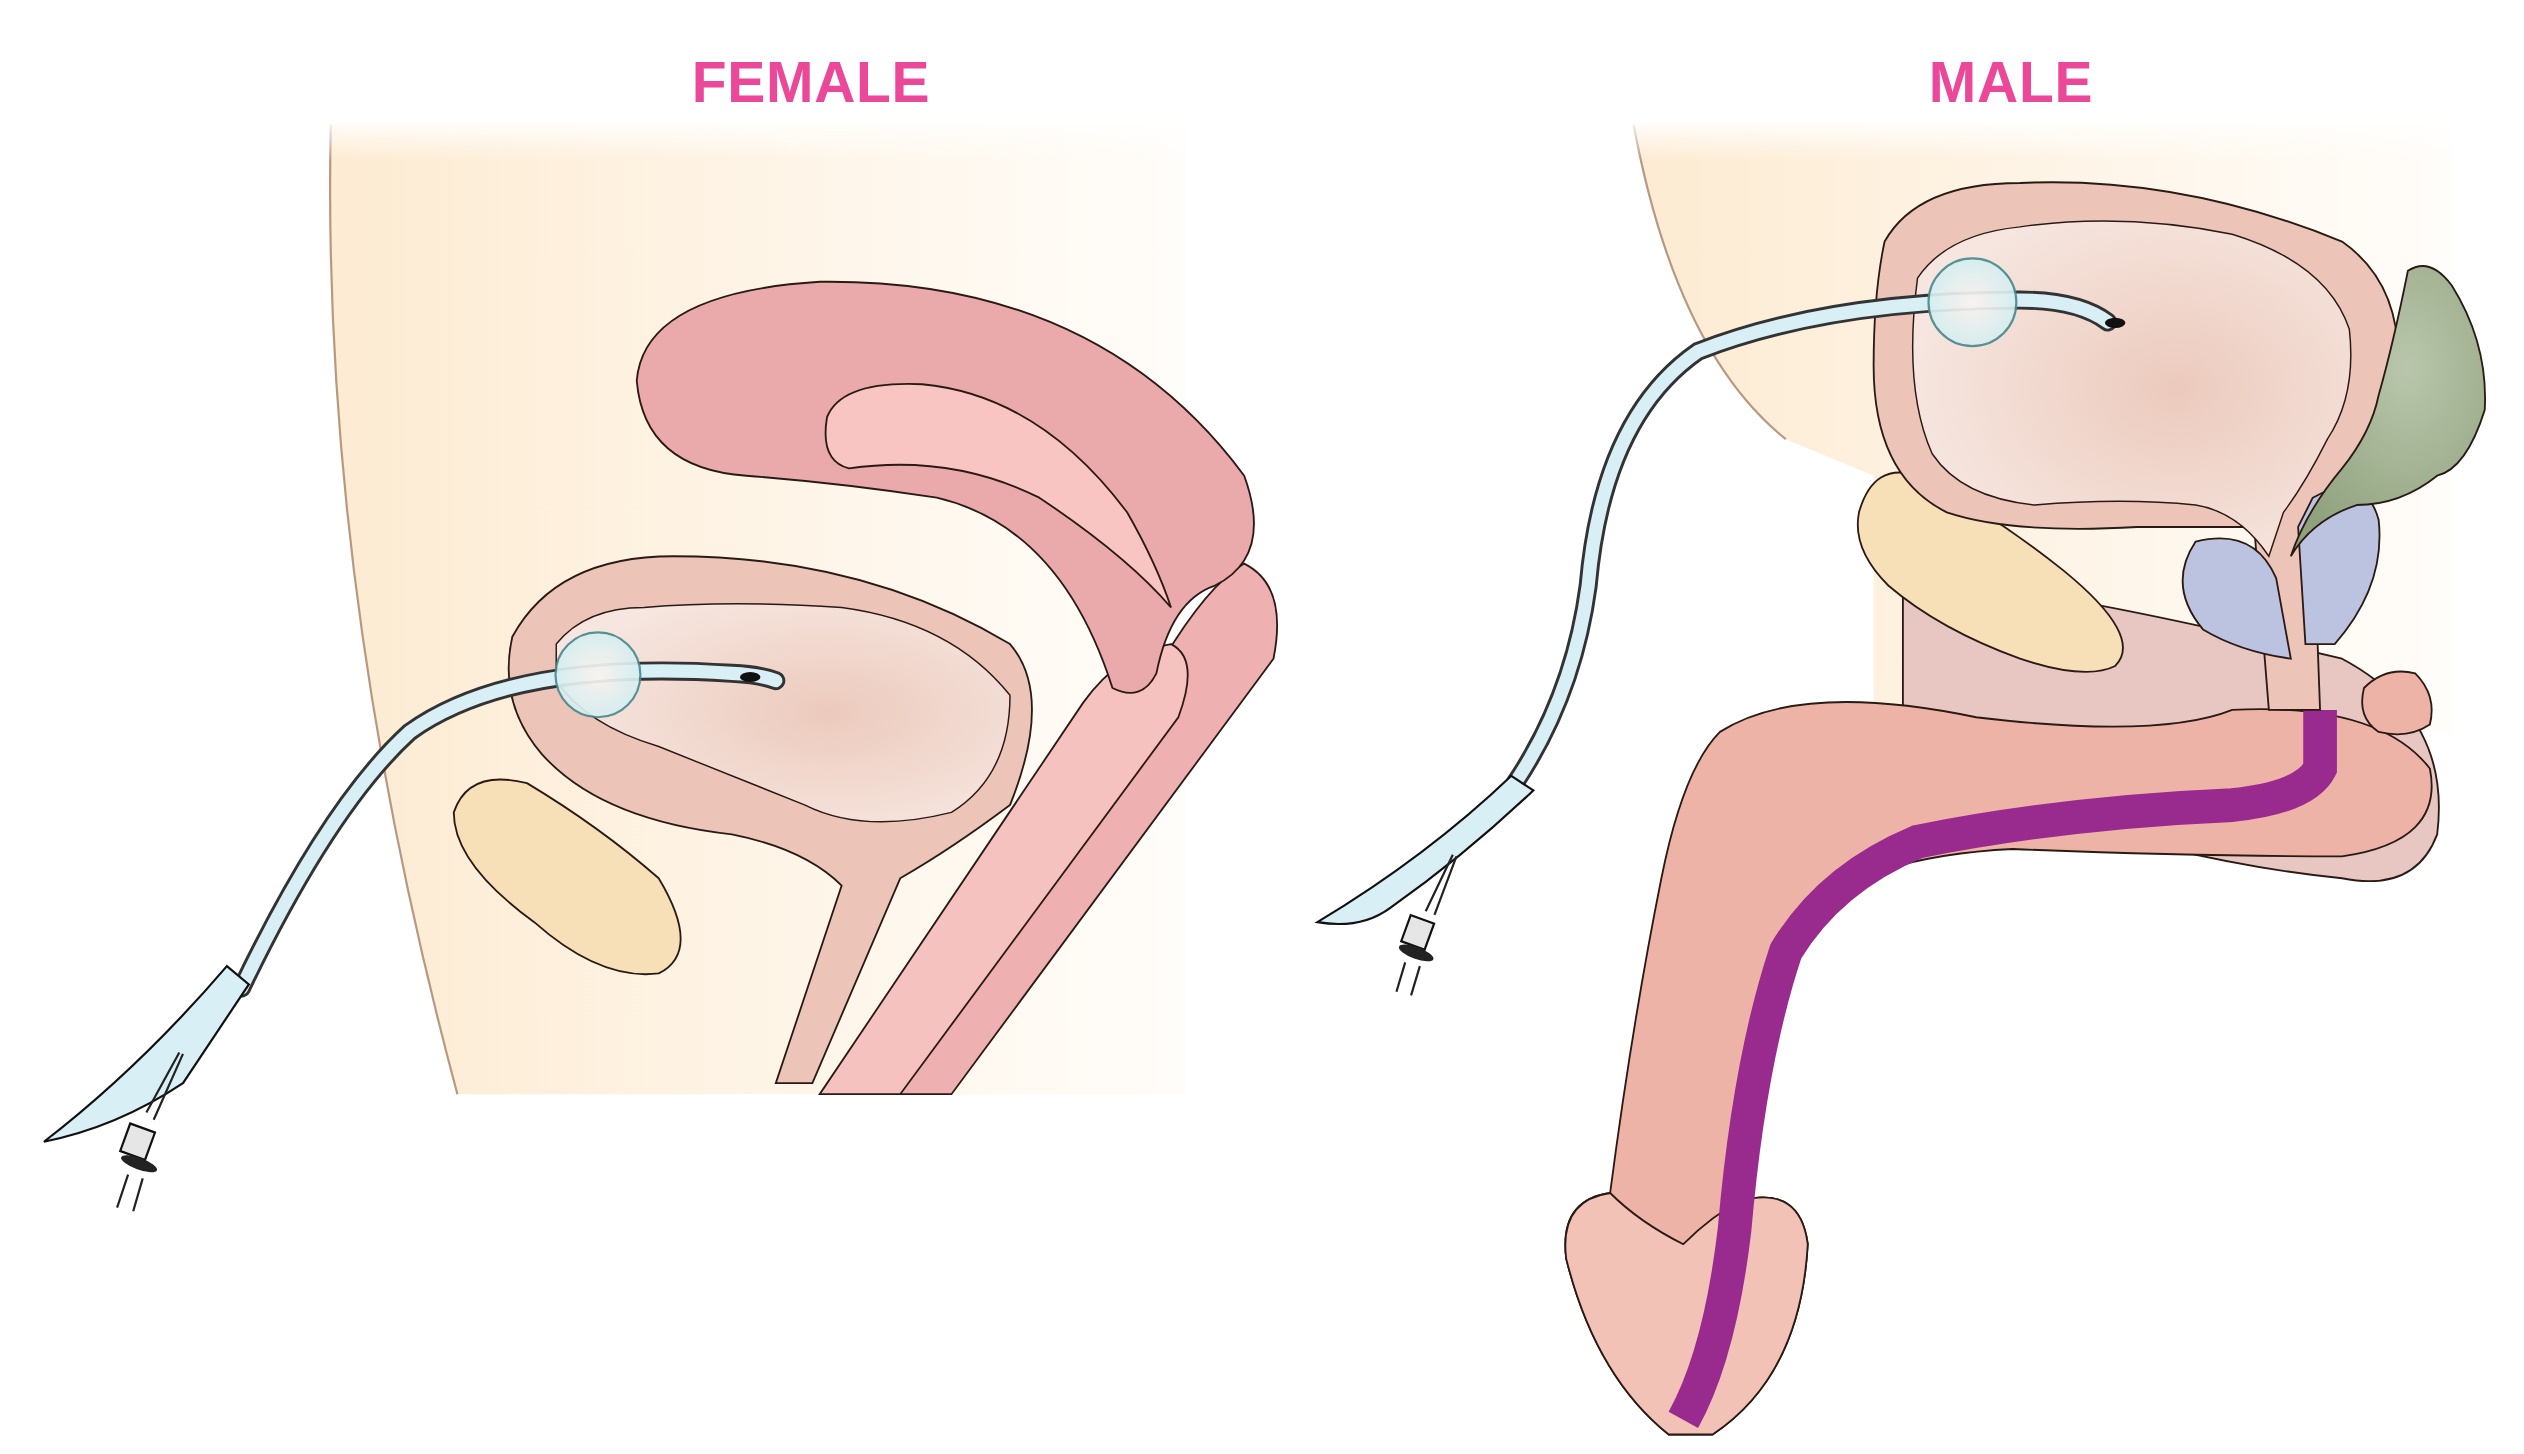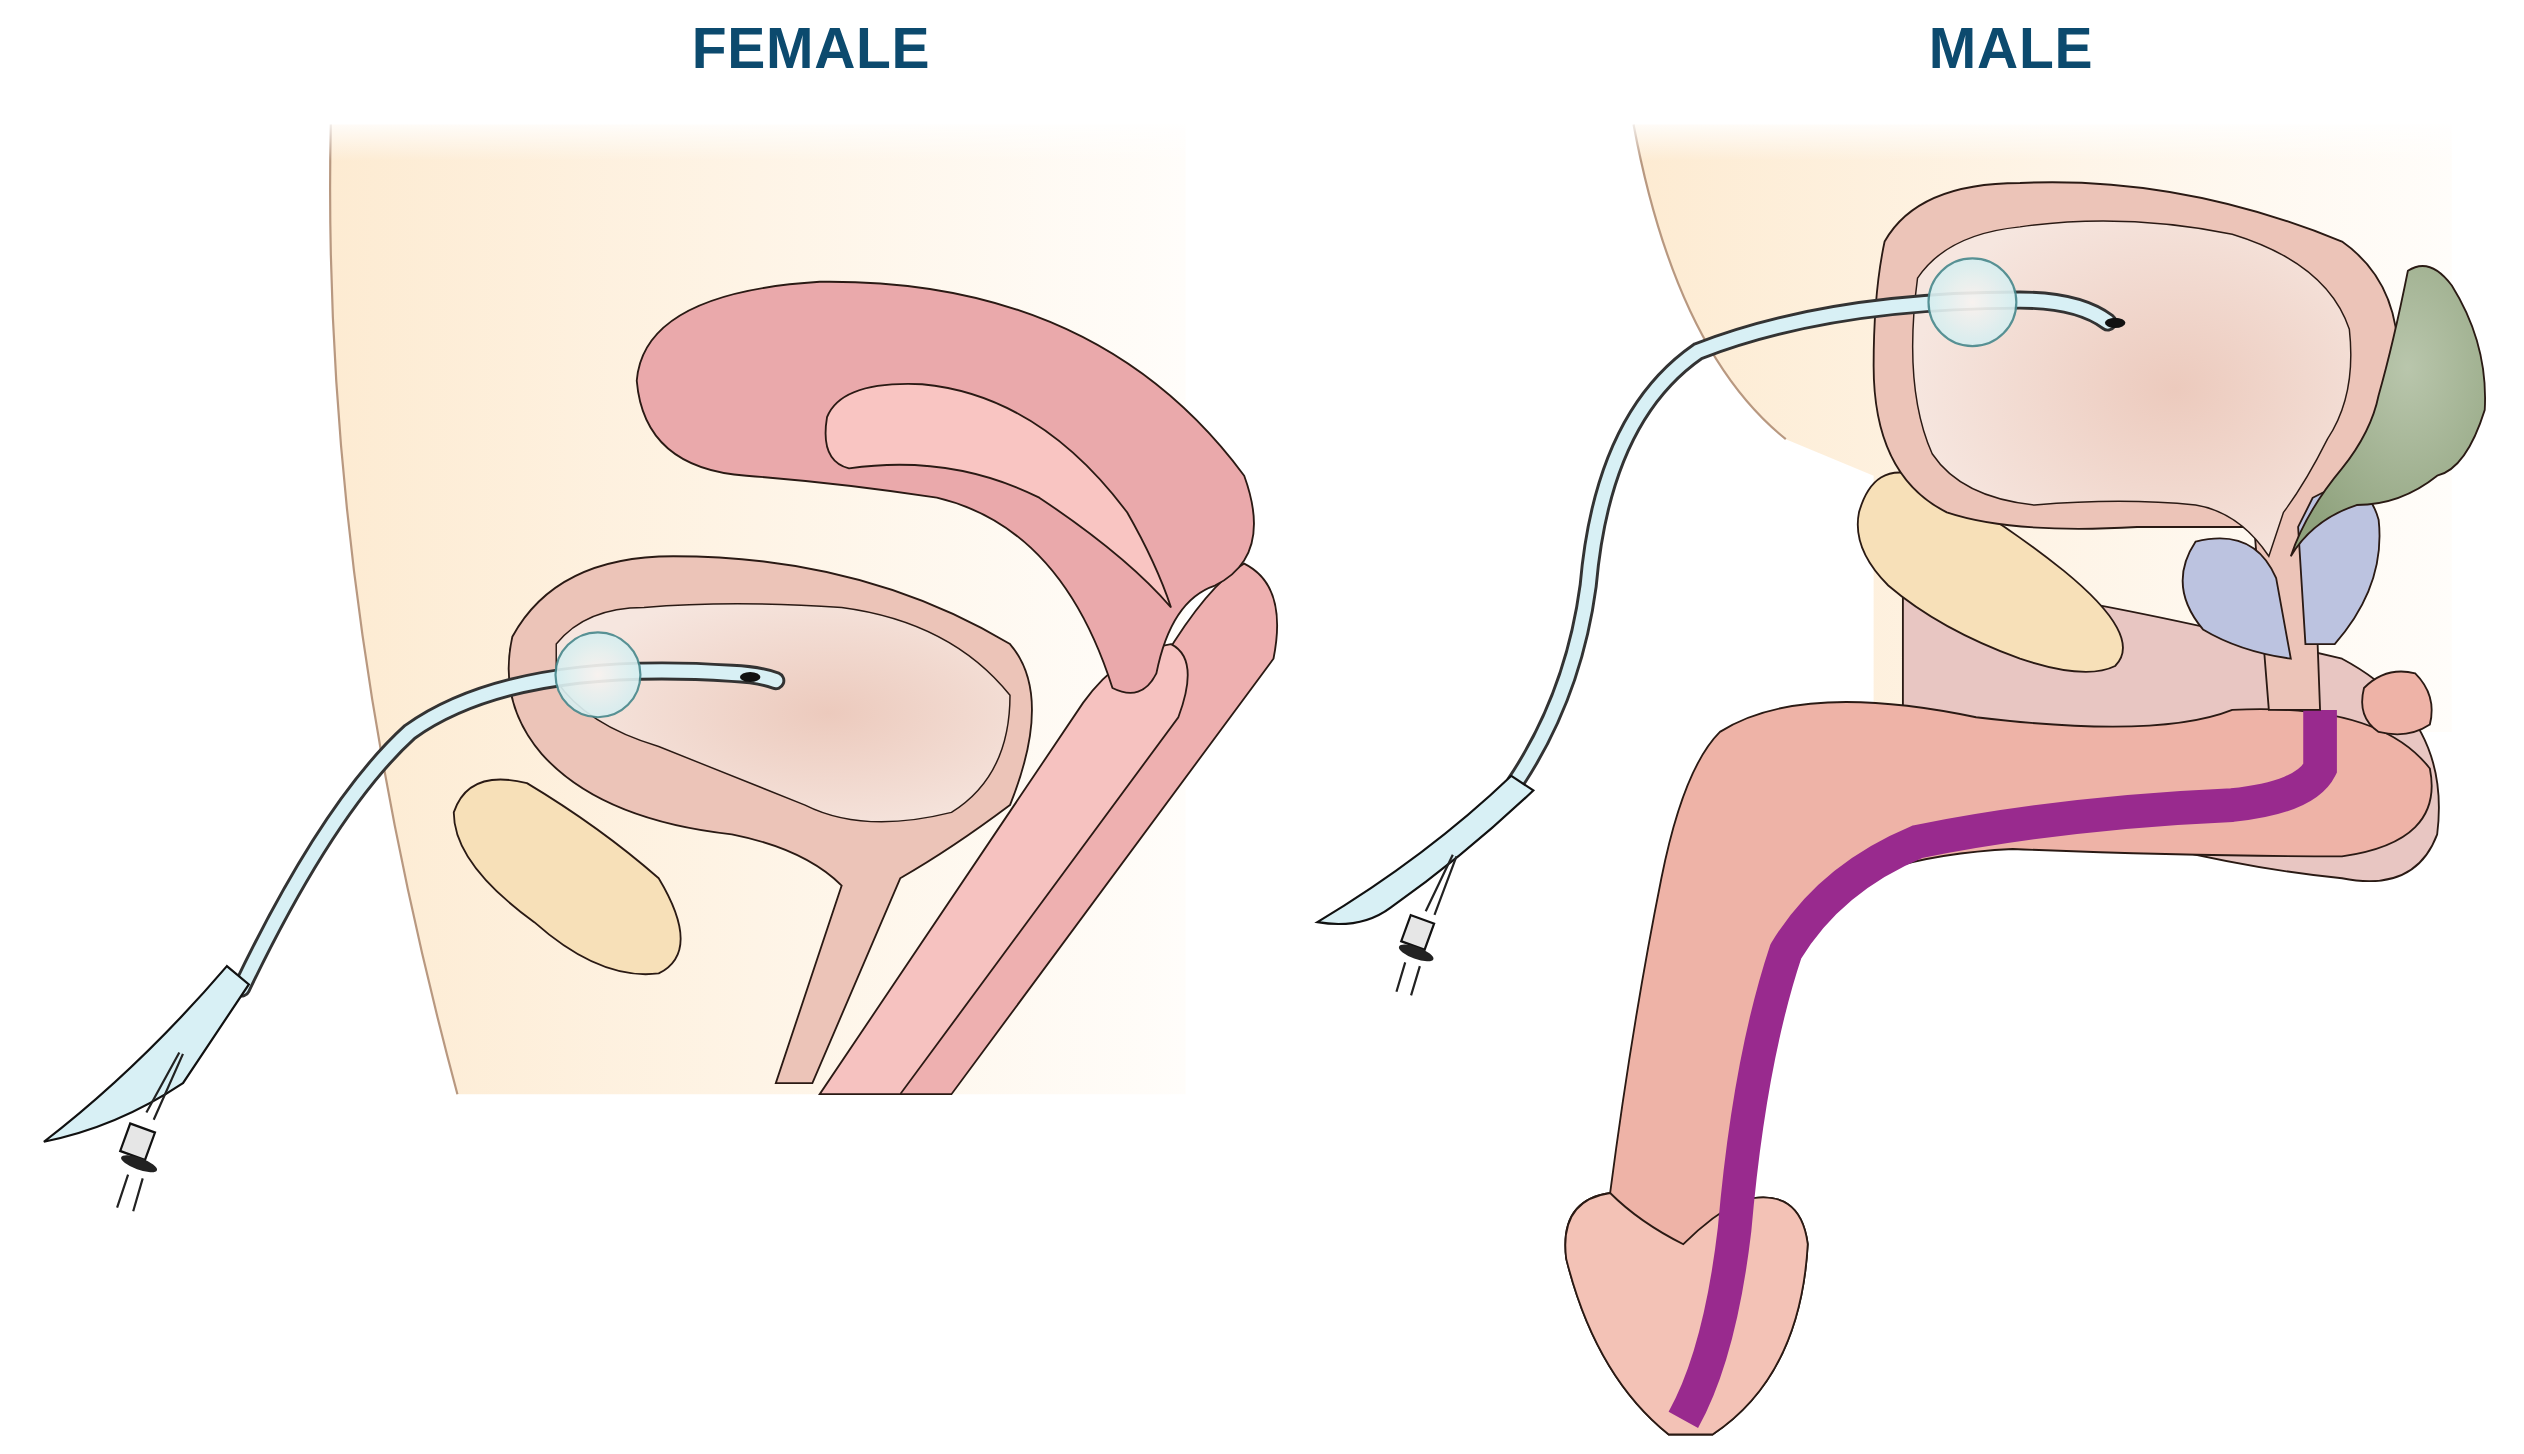--- a/index.html
+++ b/index.html
@@ -1,17 +1,17 @@
 <!DOCTYPE html>
 <html style="font-size:11.7px"><head>
 <meta charset="utf-8">
 <style>
   html, body { margin:0; padding:0; background:#ffffff; }
   body { width:2525px; height:1455px; position:relative; overflow:hidden; font-family:"Liberation Sans", sans-serif; }
-  .title { position:absolute; top:15px; font-weight:bold; font-size:57px; color:#0c4a6e; letter-spacing:0.7px; transform:translateX(-50%); }
+  .title { position:absolute; top:49px; font-weight:bold; font-size:57px; color:#ec4899; letter-spacing:0.7px; transform:translateX(-50%); }
   #title-female { left:811px; }
   #title-male { left:2011px; }
   svg { position:absolute; left:0; top:0; }
   .ol { stroke:#2a1a14; stroke-width:2.5; }
 </style>
 </head>
 <body>
 
 <div class="title" id="title-female">FEMALE</div>
 <div class="title" id="title-male">MALE</div>

